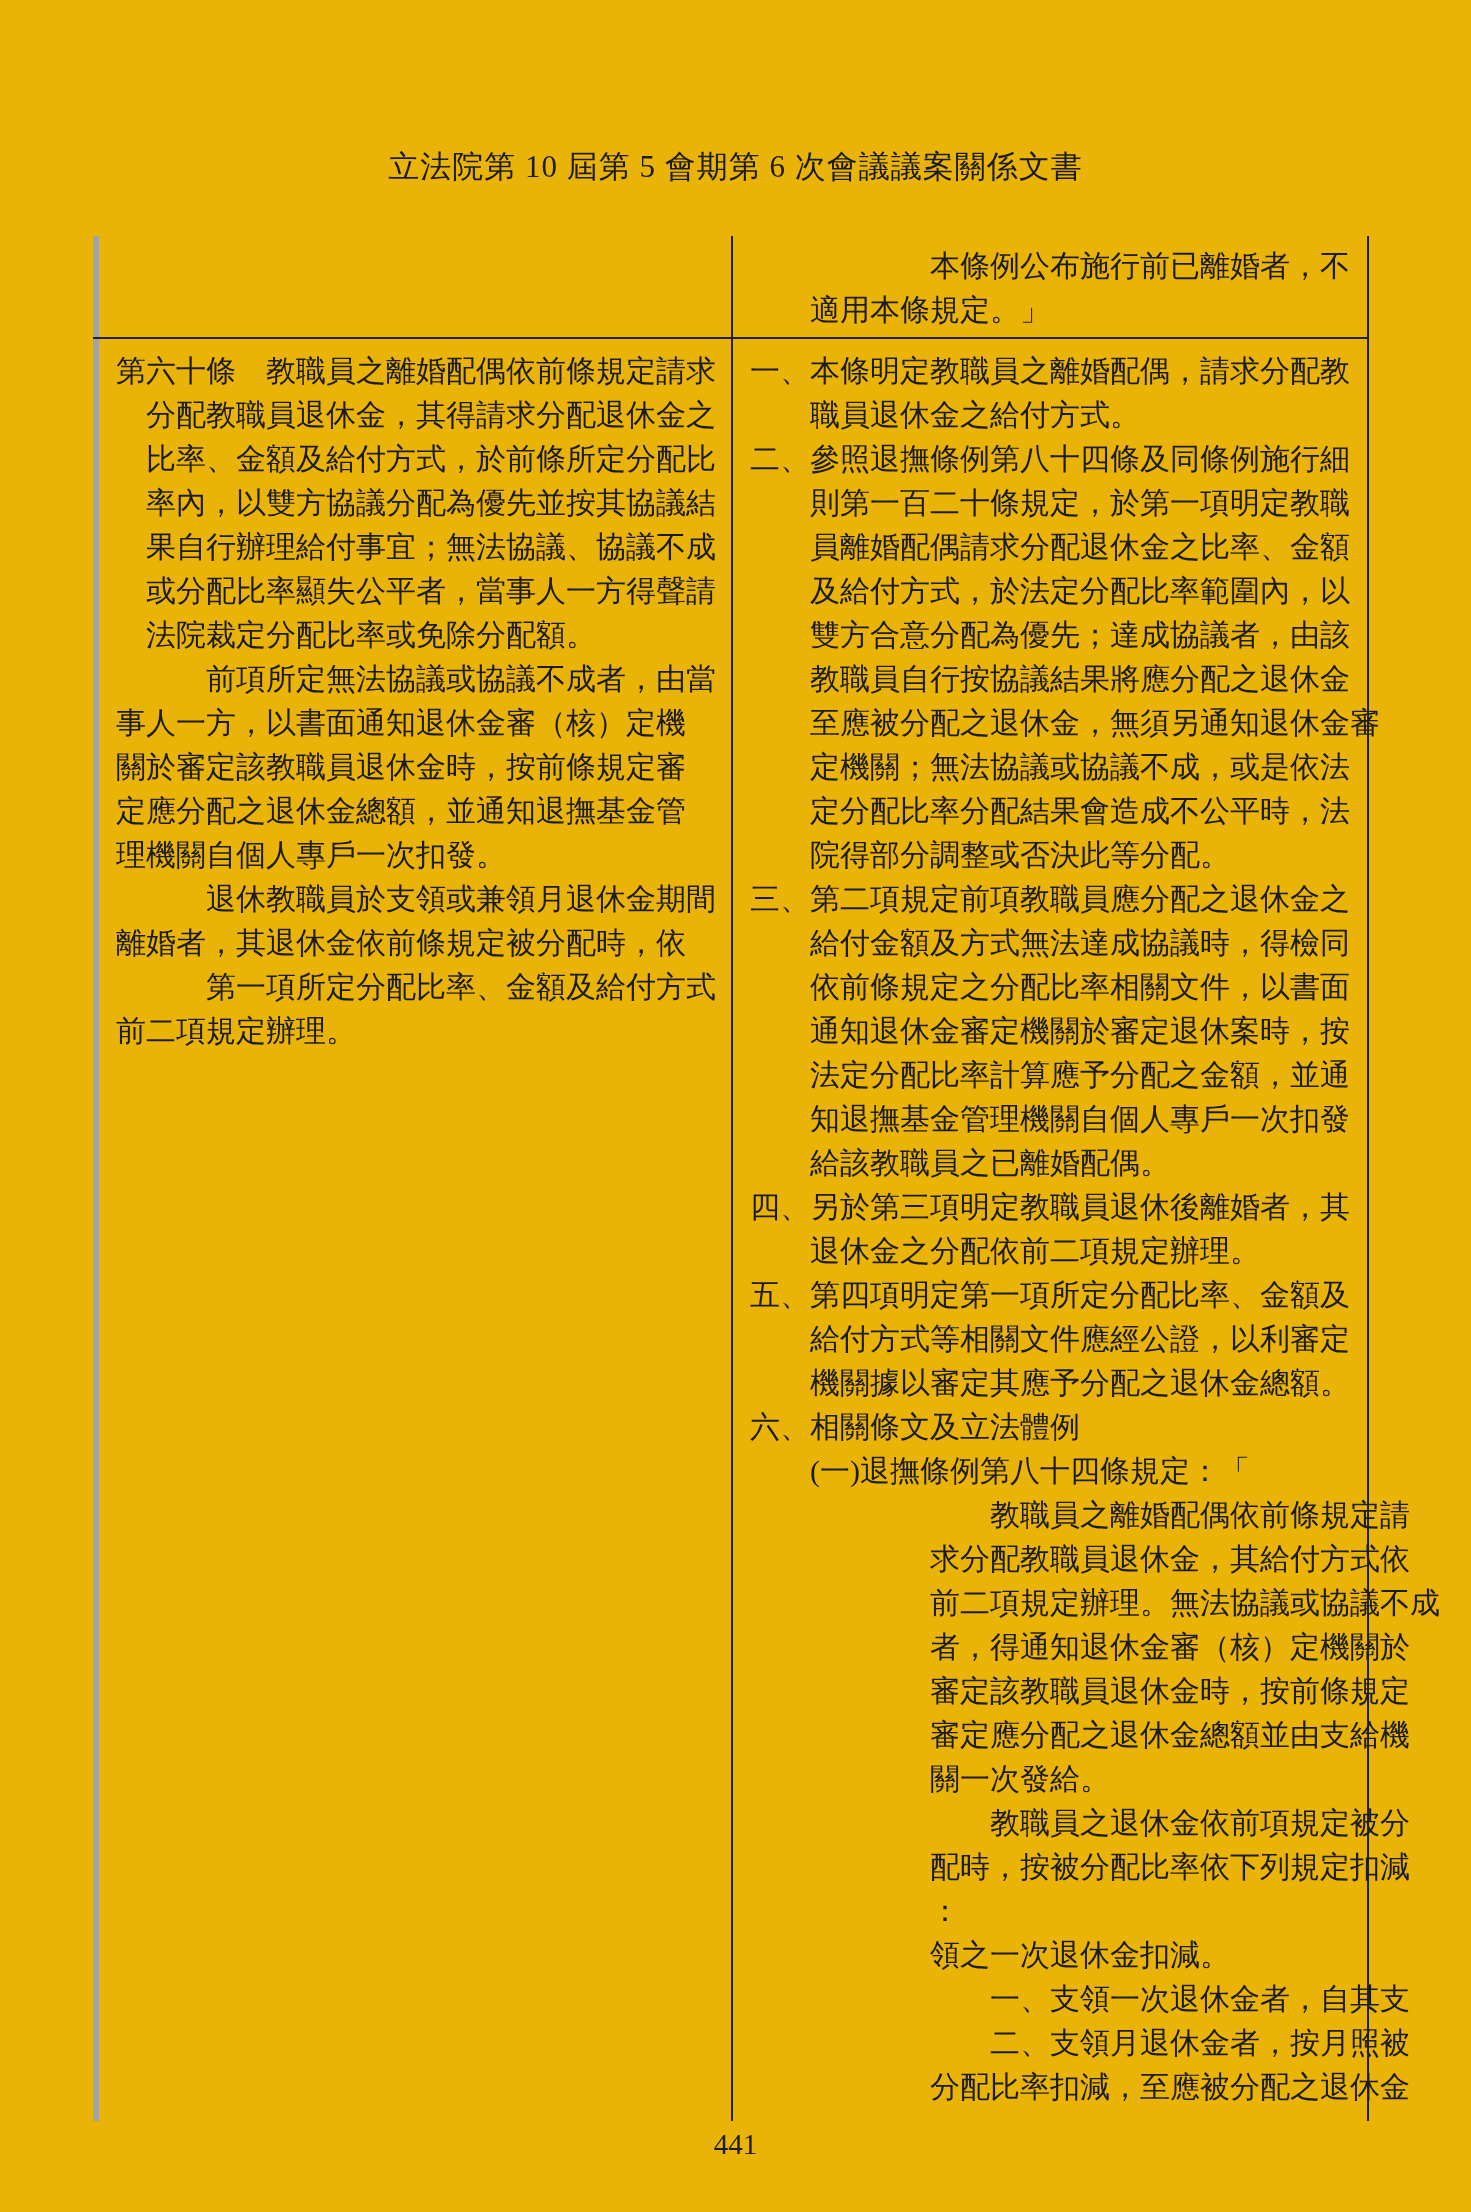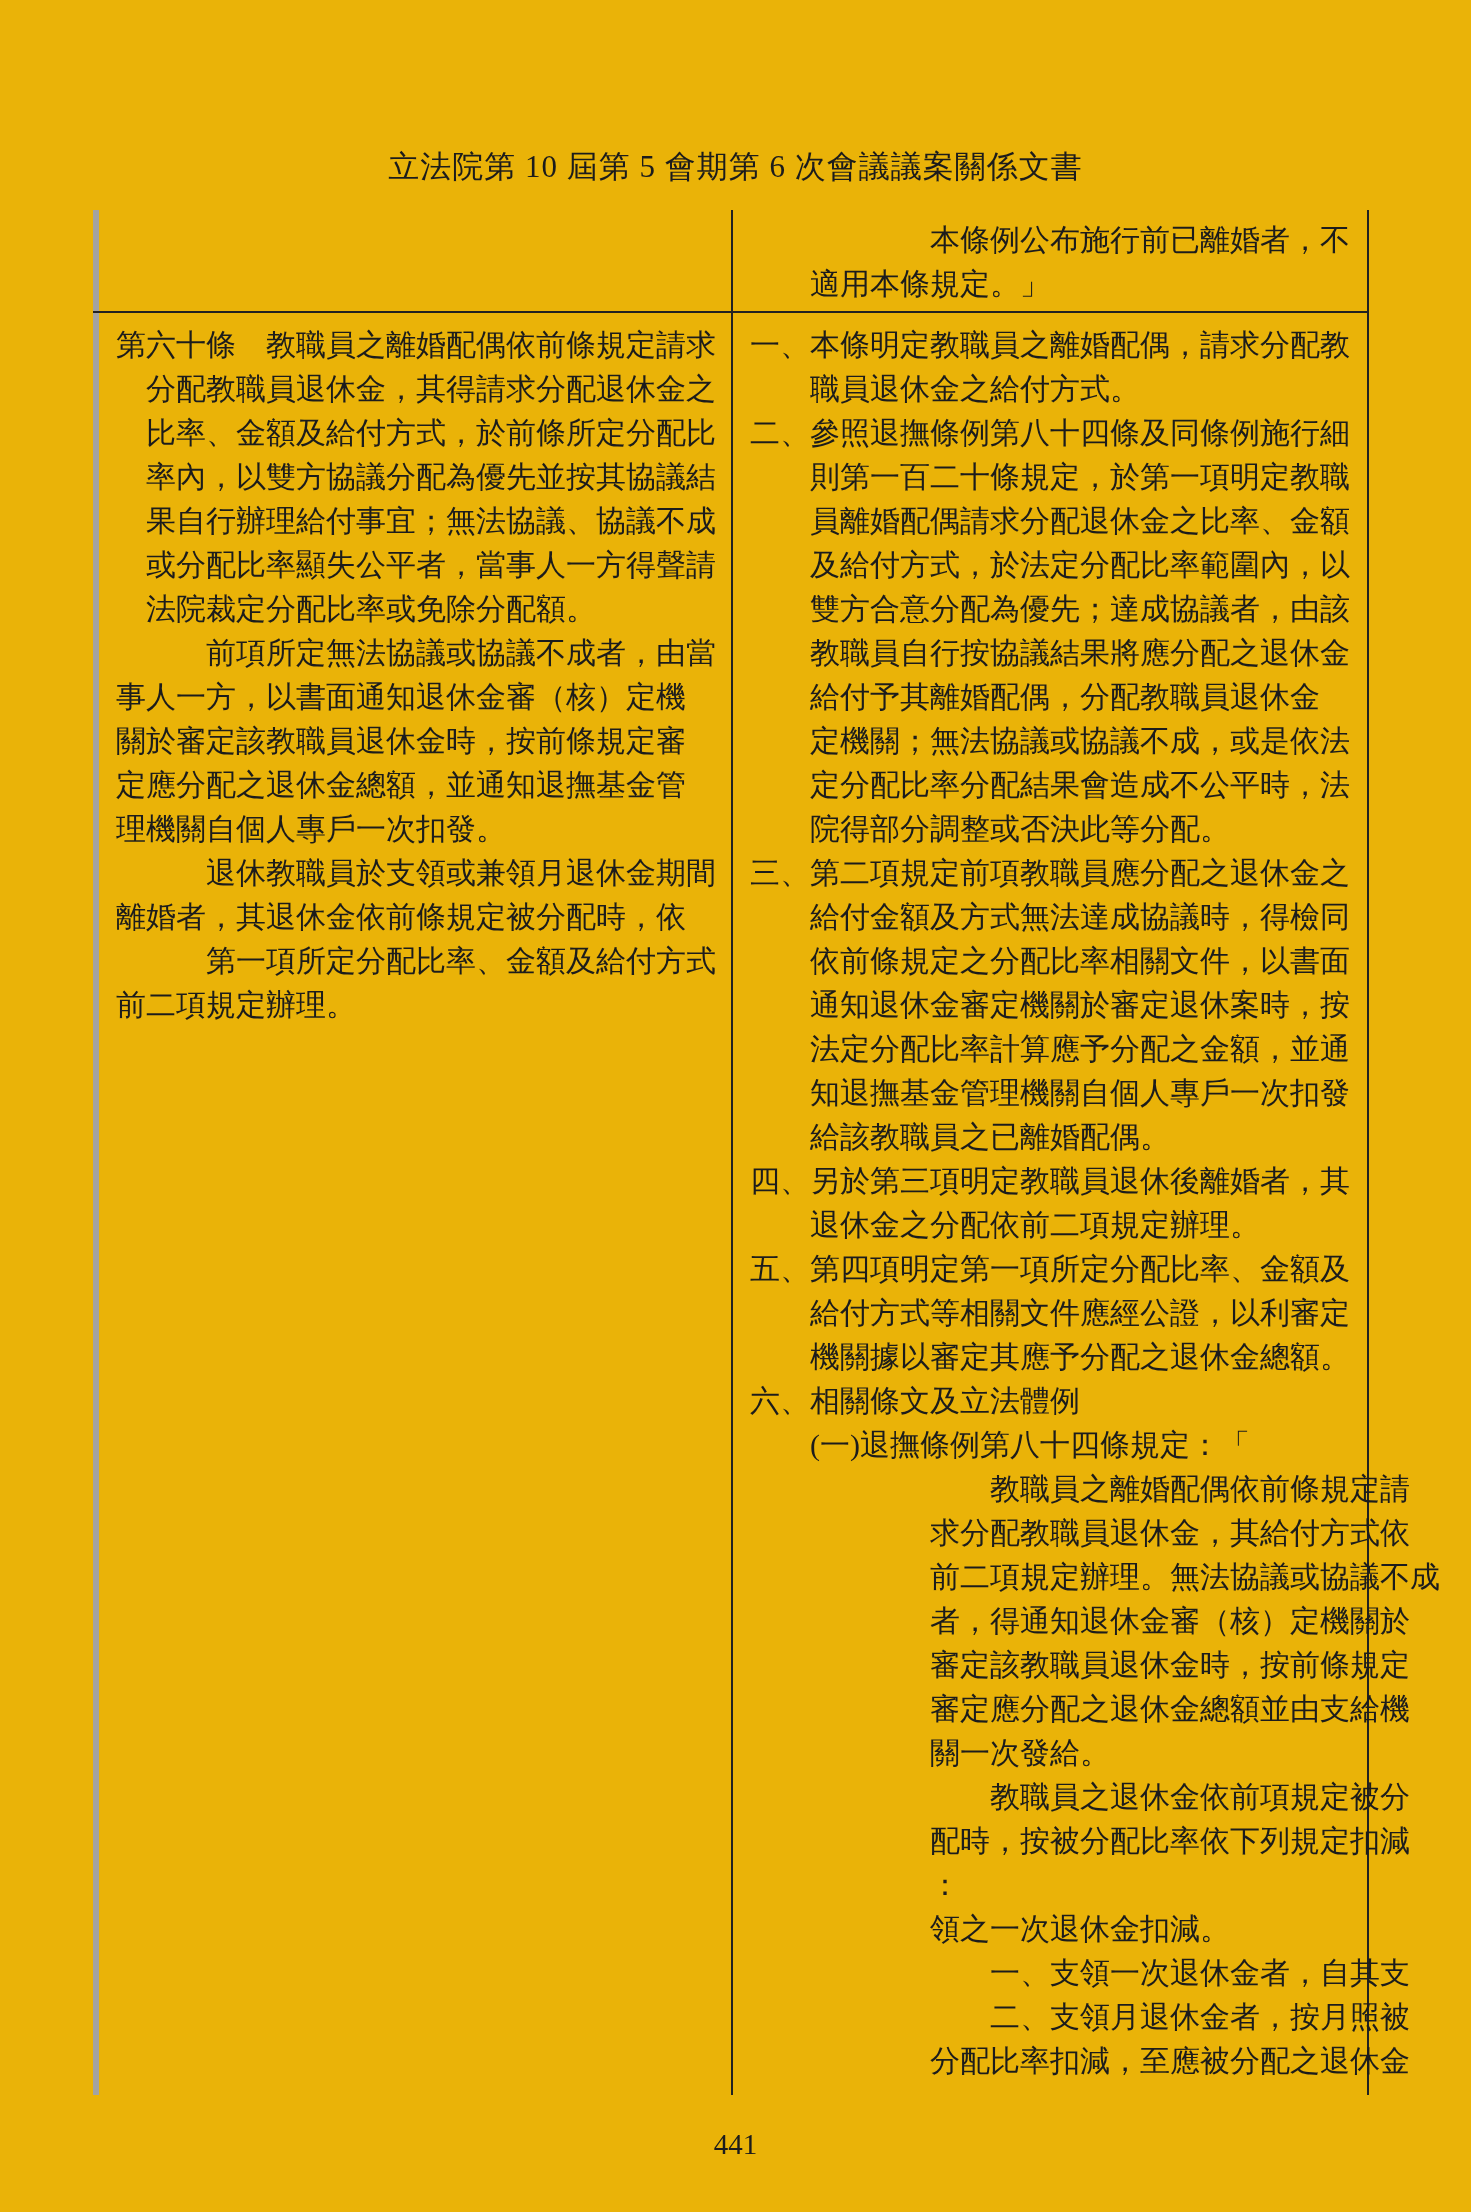--- a/index.html
+++ b/index.html
@@ -18,21 +18,21 @@
     left:0;
     width:100%;
     text-align:center;
     font-size:31px;
     letter-spacing:1px;
     white-space:pre;
   }
   .doc-table{
     position:absolute;
     left:93px;
-    top:210px;
+    top:236px;
     width:1276px;
   }
   .row{display:flex;align-items:stretch;}
   .row1{border-bottom:2px solid #222;}
   .cell{box-sizing:border-box;}
   .cell-left{
     width:640px;
     border-left:6px solid #a3a3a3;
     border-right:2px solid #222;
   }
@@ -103,21 +103,21 @@
       <div class="cell cell-right">
         <div class="cell-inner">
             <div class="line" style="padding-left: 0px;">一、本條明定教職員之離婚配偶，請求分配教</div>
             <div class="line" style="padding-left: 60px;">職員退休金之給付方式。</div>
             <div class="line" style="padding-left: 0px;">二、參照退撫條例第八十四條及同條例施行細</div>
             <div class="line" style="padding-left: 60px;">則第一百二十條規定，於第一項明定教職</div>
             <div class="line" style="padding-left: 60px;">員離婚配偶請求分配退休金之比率、金額</div>
             <div class="line" style="padding-left: 60px;">及給付方式，於法定分配比率範圍內，以</div>
             <div class="line" style="padding-left: 60px;">雙方合意分配為優先；達成協議者，由該</div>
             <div class="line" style="padding-left: 60px;">教職員自行按協議結果將應分配之退休金</div>
-            <div class="line" style="padding-left: 60px;">給付予其離婚配偶，分配教職員退休金</div>
+            <div class="line" style="padding-left: 60px;">至應被分配之退休金，無須另通知退休金審</div>
             <div class="line" style="padding-left: 60px;">定機關；無法協議或協議不成，或是依法</div>
             <div class="line" style="padding-left: 60px;">定分配比率分配結果會造成不公平時，法</div>
             <div class="line" style="padding-left: 60px;">院得部分調整或否決此等分配。</div>
             <div class="line" style="padding-left: 0px;">三、第二項規定前項教職員應分配之退休金之</div>
             <div class="line" style="padding-left: 60px;">給付金額及方式無法達成協議時，得檢同</div>
             <div class="line" style="padding-left: 60px;">依前條規定之分配比率相關文件，以書面</div>
             <div class="line" style="padding-left: 60px;">通知退休金審定機關於審定退休案時，按</div>
             <div class="line" style="padding-left: 60px;">法定分配比率計算應予分配之金額，並通</div>
             <div class="line" style="padding-left: 60px;">知退撫基金管理機關自個人專戶一次扣發</div>
             <div class="line" style="padding-left: 60px;">給該教職員之已離婚配偶。</div>

